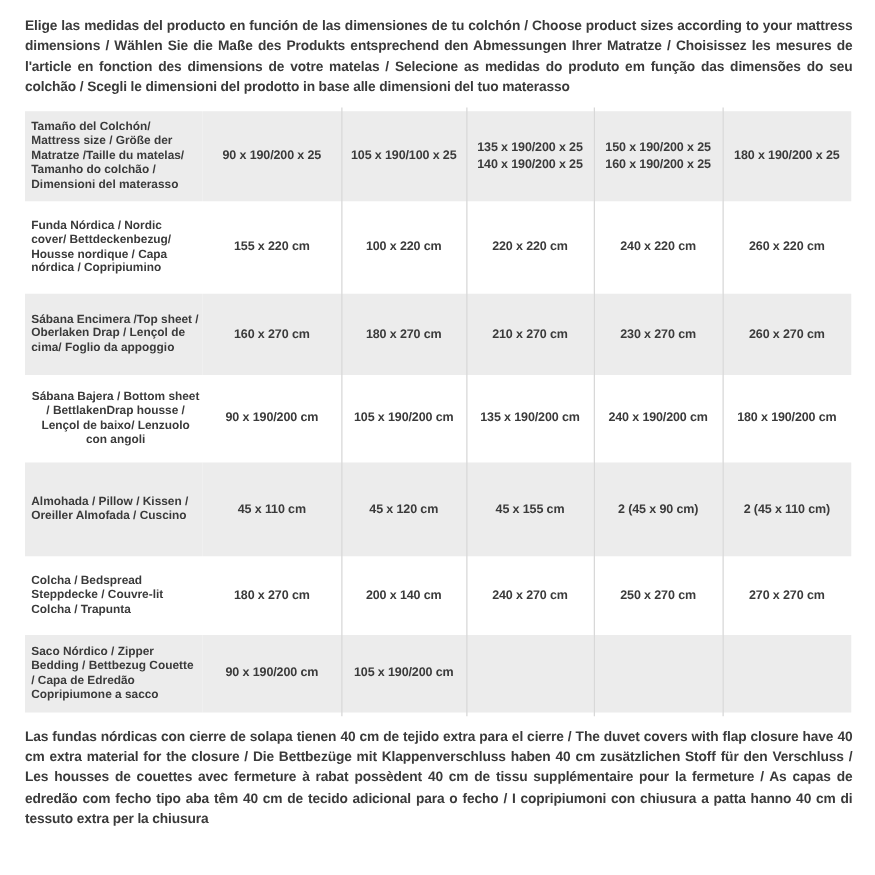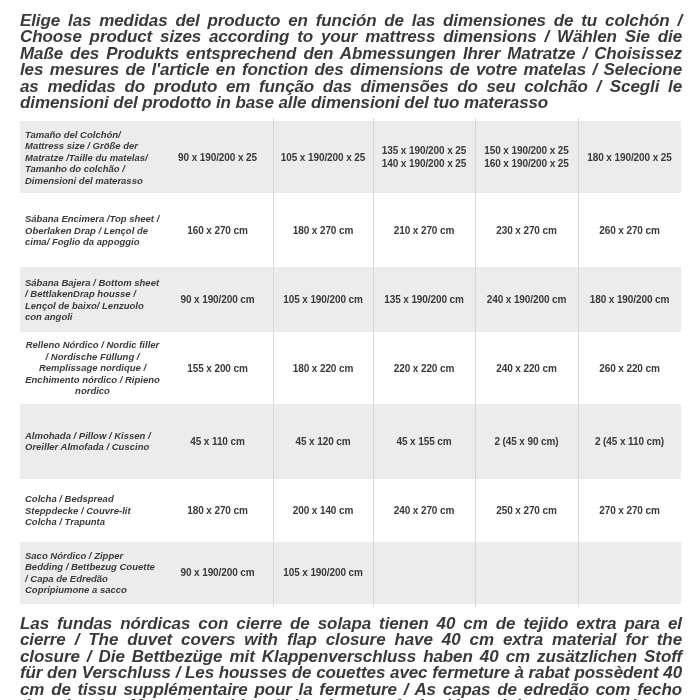--- a/index.html
+++ b/index.html
@@ -11,25 +11,24 @@
     width: 700px;
     height: 700px;
     overflow: hidden;
     font-family: "Liberation Sans", sans-serif;
     font-weight: bold;
     color: var(--text, #3a3a3a);
     -webkit-font-smoothing: antialiased;
   }
   .para {
     margin: 0 18px 0 20px;
-    font-size: 17px;
+    font-size: 11px;
     line-height: 16.4px;
     text-align: justify;
     letter-spacing: -0.1px;
-    font-style: italic;
   }
   .header-para { padding-top: 13px; }
   .footer-para { margin-top: 9px; }
 
   .table-wrap {
     position: relative;
     margin: 7px 19px 0 20px;
     width: 661px;
   }
   table.size-table {
@@ -39,21 +38,20 @@
     width: 661px;
   }
   tr:nth-child(odd) td { background: var(--row-alt, #ececec); }
   tr:nth-child(even) td { background: var(--row-bg, #ffffff); }
   td { vertical-align: middle; }
   td.label-cell {
     font-size: 9.5px;
     line-height: 11.5px;
     padding: 4px 2px 4px 5px;
     text-align: left;
-    font-style: italic;
   }
   td.value-cell {
     font-size: 10px;
     line-height: 13px;
     text-align: center;
     padding: 2px;
     letter-spacing: -0.1px;
   }
   
   tr:nth-child(1) td { height: 64px; }
@@ -85,48 +83,48 @@
         <col style="width: 111px;">
         <col style="width: 100px;">
         <col style="width: 102px;">
         <col style="width: 103px;">
         <col style="width: 103px;">
       </colgroup>
     <tbody>
         <tr>
           <td class="label-cell">Tamaño del Colchón/ Mattress size / Größe der Matratze /Taille du matelas/ Tamanho do colchão / Dimensioni del materasso</td>
           <td class="value-cell">90 x 190/200 x 25</td>
-          <td class="value-cell">105 x 190/200 x 25</td>
+          <td class="value-cell">105 x 190/100 x 25</td>
           <td class="value-cell">135 x 190/200 x 25<br>140 x 190/200 x 25</td>
           <td class="value-cell">150 x 190/200 x 25<br>160 x 190/200 x 25</td>
           <td class="value-cell">180 x 190/200 x 25</td>
+        </tr>
+        <tr>
+          <td class="label-cell">Funda Nórdica /  Nordic cover/ Bettdeckenbezug/ Housse nordique  / Capa nórdica / Copripiumino</td>
+          <td class="value-cell">155 x 220 cm</td>
+          <td class="value-cell">100 x 220 cm</td>
+          <td class="value-cell">220 x 220 cm</td>
+          <td class="value-cell">240 x 220 cm</td>
+          <td class="value-cell">260 x 220 cm</td>
         </tr>
         <tr>
           <td class="label-cell">Sábana Encimera /Top sheet / Oberlaken Drap / Lençol de cima/ Foglio da appoggio</td>
           <td class="value-cell">160 x 270 cm</td>
           <td class="value-cell">180 x 270 cm</td>
           <td class="value-cell">210 x 270 cm</td>
           <td class="value-cell">230 x 270 cm</td>
           <td class="value-cell">260 x 270 cm</td>
         </tr>
         <tr>
           <td class="label-cell">Sábana Bajera / Bottom sheet / BettlakenDrap housse / Lençol de baixo/ Lenzuolo con angoli</td>
           <td class="value-cell">90 x 190/200 cm</td>
           <td class="value-cell">105 x 190/200 cm</td>
           <td class="value-cell">135 x 190/200 cm</td>
           <td class="value-cell">240 x 190/200 cm</td>
           <td class="value-cell">180 x 190/200 cm</td>
-        </tr>
-        <tr>
-          <td class="label-cell">Relleno Nórdico / Nordic filler / Nordische Füllung / Remplissage nordique / Enchimento nórdico / Ripieno nordico</td>
-          <td class="value-cell">155 x 200 cm</td>
-          <td class="value-cell">180 x 220 cm</td>
-          <td class="value-cell">220 x 220 cm</td>
-          <td class="value-cell">240 x 220 cm</td>
-          <td class="value-cell">260 x 220 cm</td>
         </tr>
         <tr>
           <td class="label-cell">Almohada  / Pillow / Kissen / Oreiller Almofada / Cuscino</td>
           <td class="value-cell">45 x 110 cm</td>
           <td class="value-cell">45 x 120 cm</td>
           <td class="value-cell">45 x 155 cm</td>
           <td class="value-cell">2 (45 x 90 cm)</td>
           <td class="value-cell">2 (45 x 110 cm)</td>
         </tr>
         <tr>

